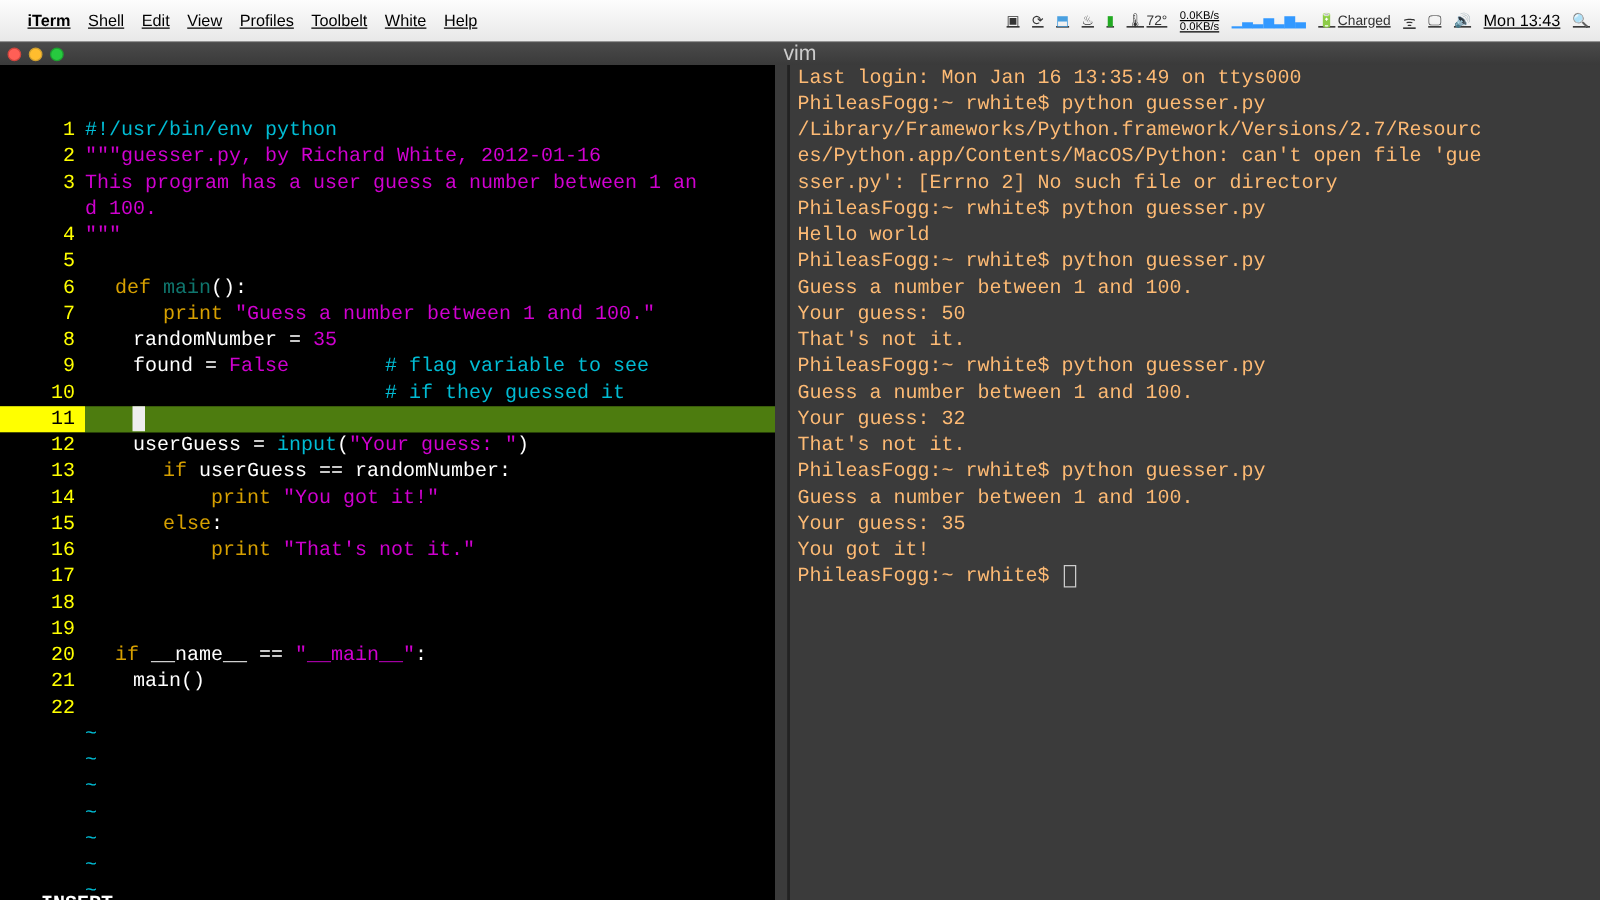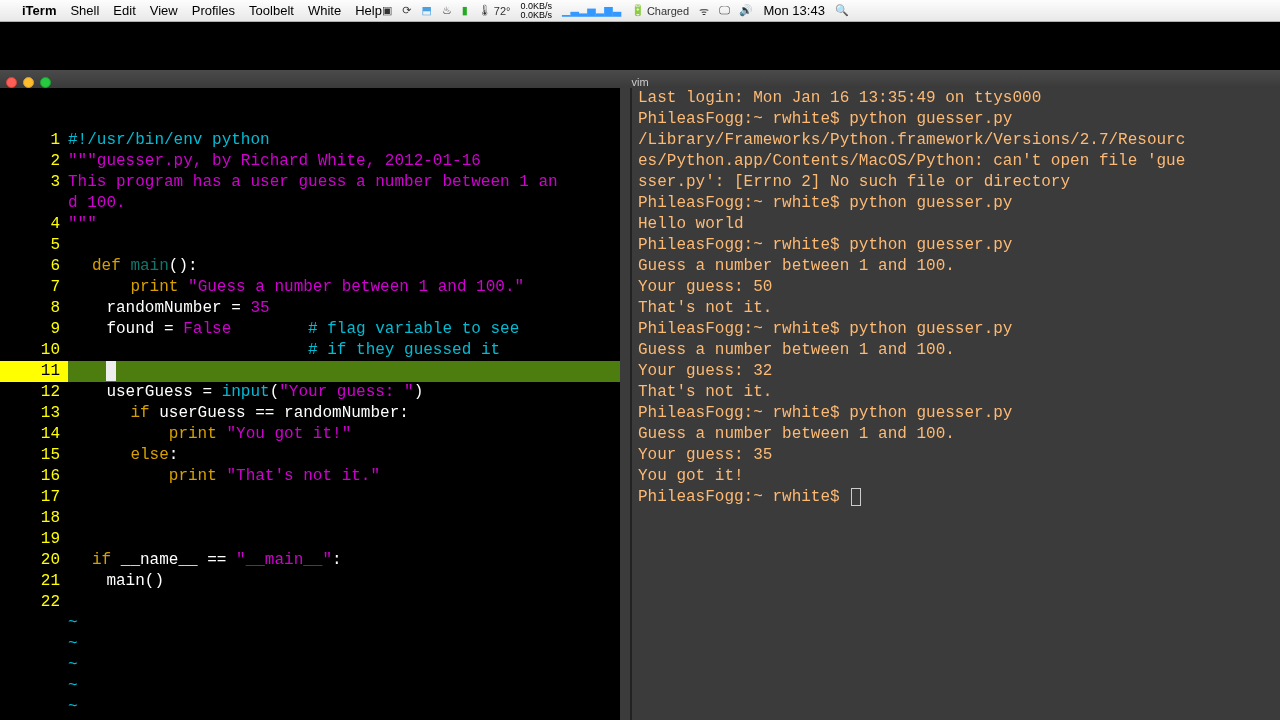--- a/index.html
+++ b/index.html
@@ -4,45 +4,45 @@
 <style>
   * { margin: 0; padding: 0; box-sizing: border-box; }
   body {
     font-family: -apple-system, "Helvetica Neue", Arial, sans-serif;
     background: #000;
     width: 1280px;
     height: 720px;
     overflow: hidden;
   }
   .menubar {
-    height: 22px;
+    height: 34px;
     background: linear-gradient(#fdfdfd, #e8e8e8);
     border-bottom: 1px solid #b0b0b0;
     display: flex;
     align-items: center;
     font-size: 13px;
     color: #000;
     padding: 0 8px;
-    justify-content: flex-start;
+    justify-content: space-between;
+    text-decoration: underline;
   }
   .menubar-left { display: flex; align-items: center; gap: 14px; }
   .menubar-right { display: flex; align-items: center; gap: 10px; }
   .apple-logo { font-size: 14px; }
   .app-name { font-weight: bold; }
   .status-icon { font-size: 11px; color: #333; display:inline-flex; align-items:center; gap:2px;}
   .titlebar {
     height: 18px;
     background: linear-gradient(#4a4a4a, #3a3a3a);
     display: flex;
-    align-items: flex-end;
+    align-items: center;
     padding: 0 6px;
-    font-size: 11px;
+    font-size: 17px;
     color: #ccc;
     position: relative;
-    margin-top: 48px;
   }
   .traffic-lights { display: flex; gap: 6px; }
   .tl { width: 11px; height: 11px; border-radius: 50%; }
   .tl.red { background: #ff5f56; border:1px solid #d0453e;}
   .tl.yellow { background: #ffbd2e; border:1px solid #d0a030;}
   .tl.green { background: #27c93f; border:1px solid #1da030;}
   .win-title { position:absolute; left:50%; transform:translateX(-50%); }
   .content {
     display: flex;
     height: calc(720px - 22px - 18px);

